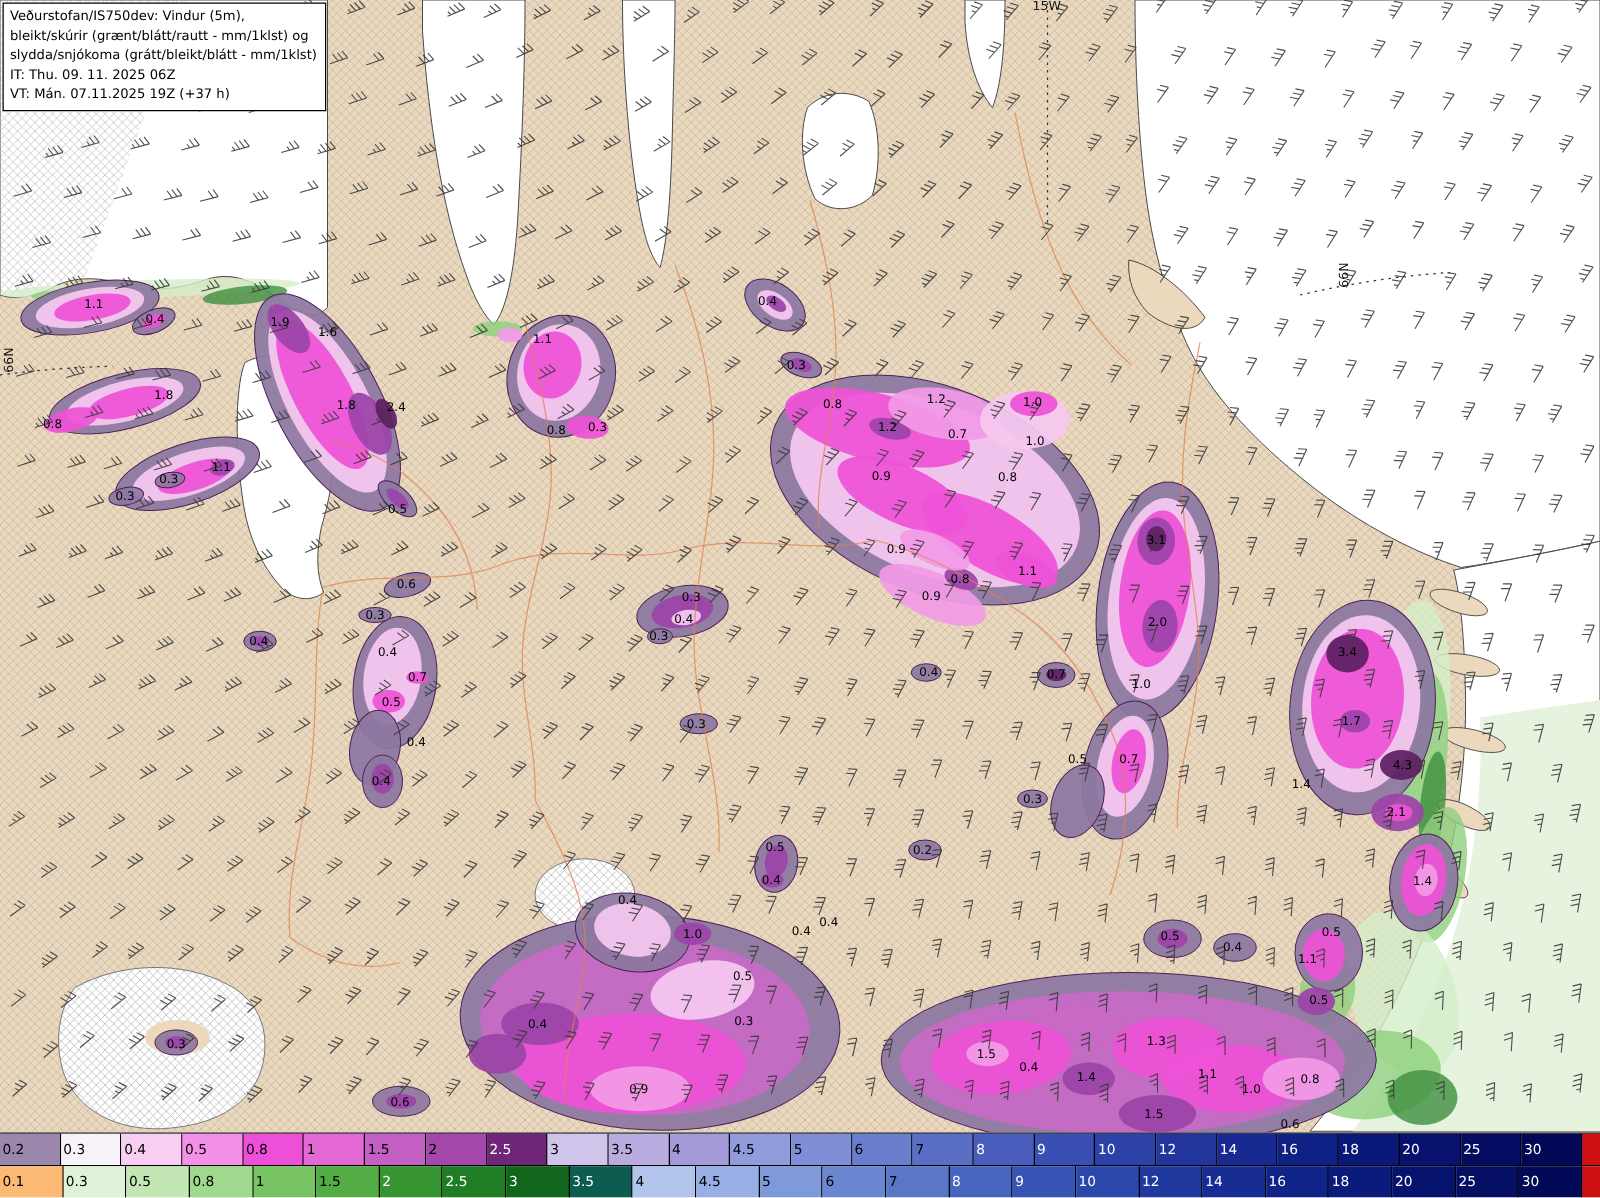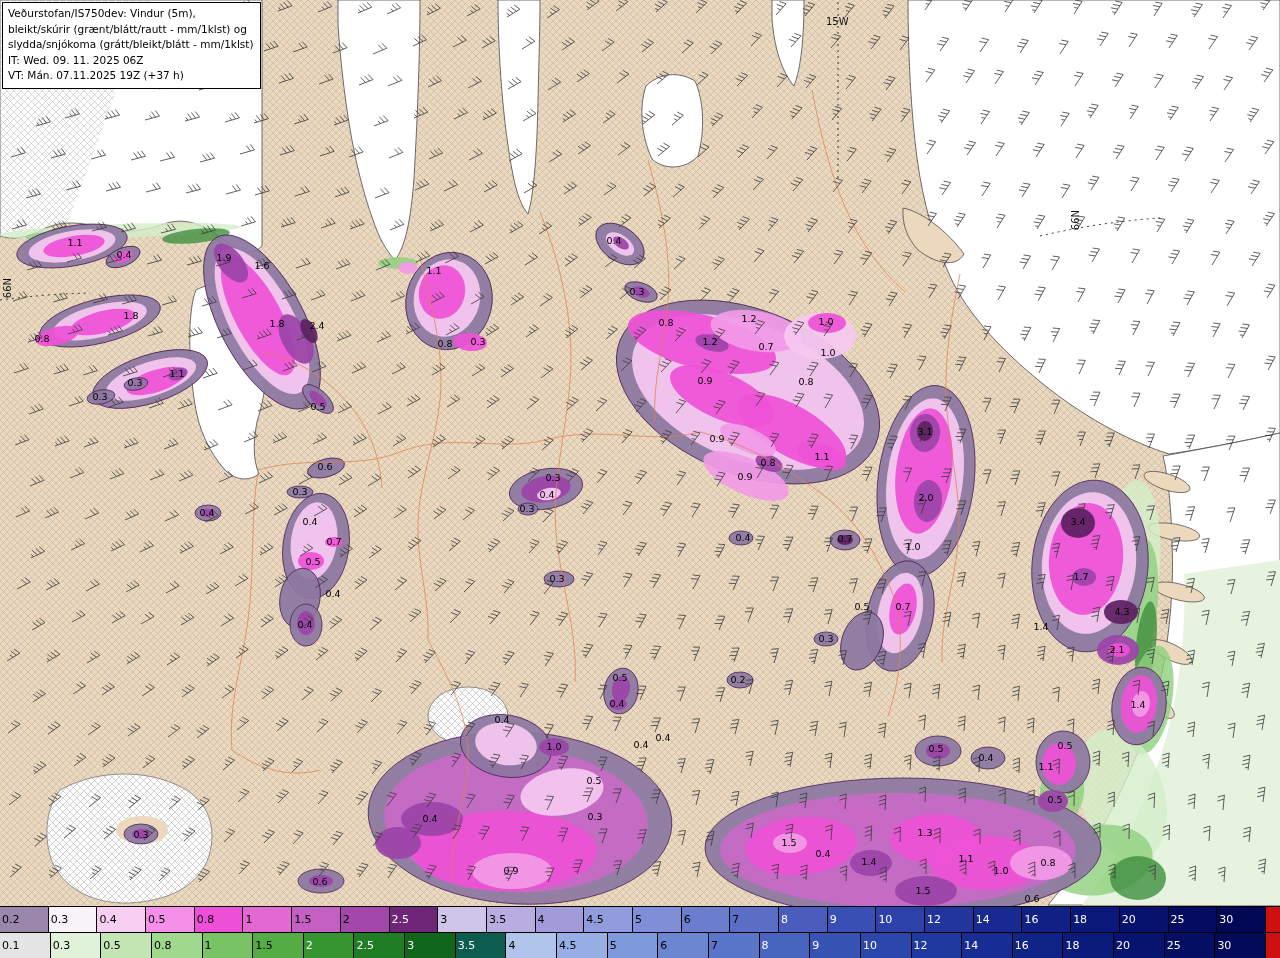--- a/index.html
+++ b/index.html
@@ -298,25 +298,25 @@
         <text x="511" y="874">0.9</text>
         <text x="923" y="894">1.5</text>
         <text x="1032" y="902">0.6</text>
       </g>
     </svg>
 
   <div class="info-box">
     <div><span class="b">Veðurstofan/IS750dev</span><span>: Vindur (5m),</span></div>
     <div>bleikt/skúrir (grænt/blátt/rautt - mm/1klst) og</div>
     <div>slydda/snjókoma (grátt/bleikt/blátt - mm/1klst)</div>
-    <div>IT: Wed. 09. 11. 2025 06Z</div>
+    <div>IT: Thu. 09. 11. 2025 06Z</div>
     <div class="b">VT: Mán. 07.11.2025 19Z (+37 h)</div>
   </div>
 
-  <div class="coord" style="left:826px;top:16px">15W</div>
+  <div class="coord" style="left:826px;top:0">15W</div>
   <div class="coord vert" style="left:2px;top:278px">66N</div>
   <div class="coord vert" style="left:1070px;top:210px">66N</div>
 
   <div class="bars">
     <div class="bar" id="bar-rain">
         <div class="cell" style="background: rgb(155, 134, 172);">
           <span>0.2</span>
         </div>
         <div class="cell" style="background: rgb(248, 243, 249);">
           <span>0.3</span>
@@ -389,21 +389,21 @@
         </div>
         <div class="cell dk" style="background: rgb(4, 12, 97);">
           <span>25</span>
         </div>
         <div class="cell dk" style="background: rgb(2, 8, 85);">
           <span>30</span>
         </div>
         <div class="cell end" style="background: rgb(207, 16, 16);"></div>
       </div>
     <div class="bar" id="bar-sleet">
-        <div class="cell" style="background: #e5e5e5;">
+        <div class="cell" style="background: #fdba74;">
           <span>0.1</span>
         </div>
         <div class="cell" style="background: rgb(224, 242, 217);">
           <span>0.3</span>
         </div>
         <div class="cell" style="background: rgb(195, 230, 181);">
           <span>0.5</span>
         </div>
         <div class="cell" style="background: rgb(159, 217, 141);">
           <span>0.8</span>

